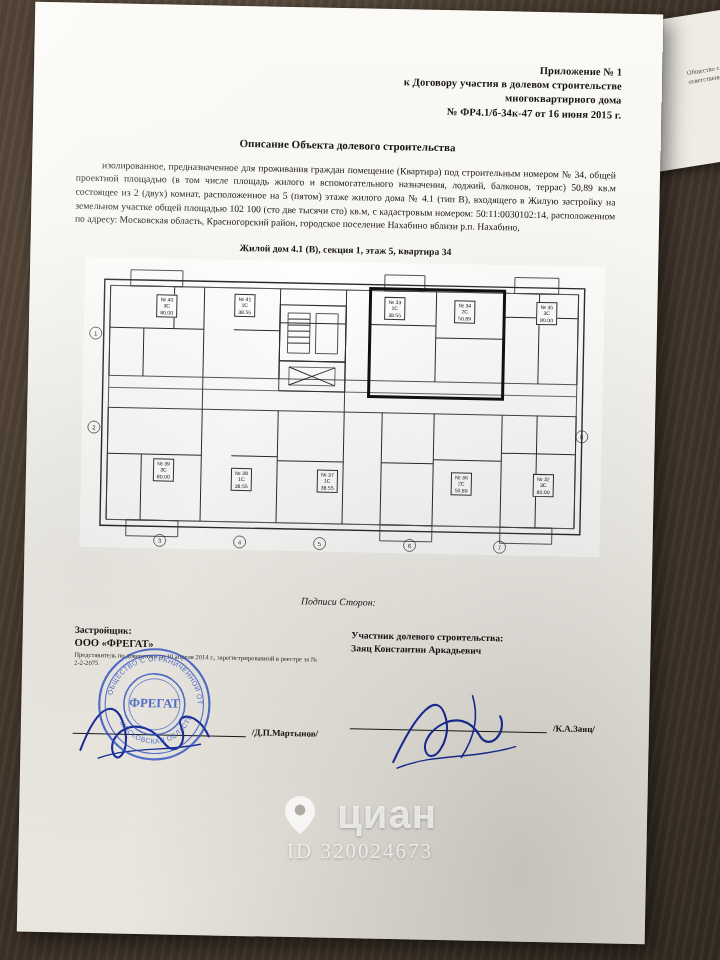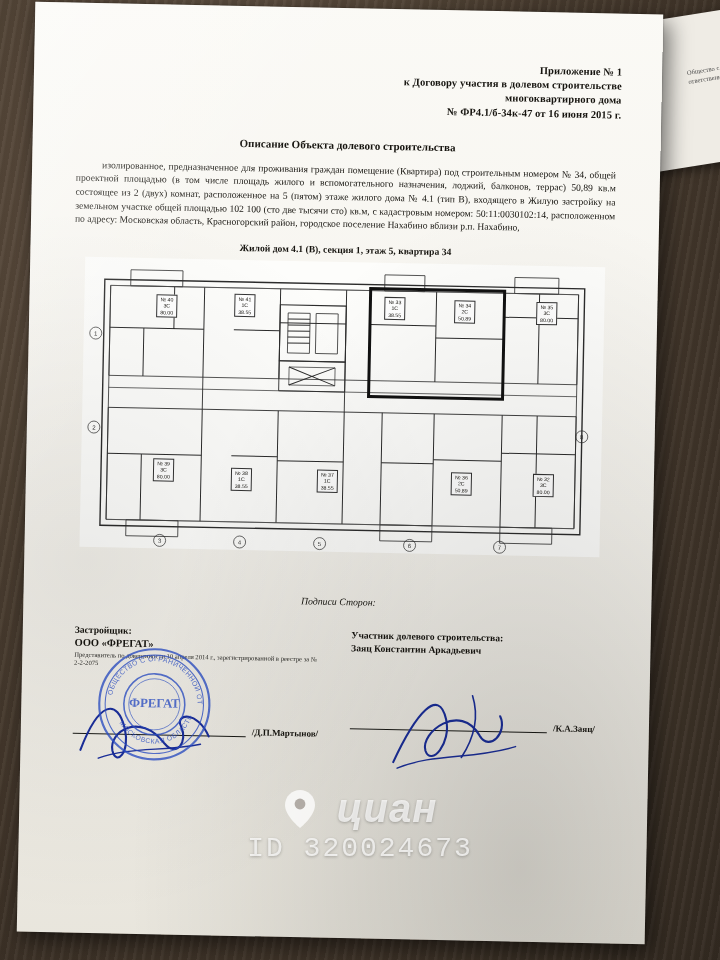--- a/index.html
+++ b/index.html
@@ -172,25 +172,24 @@
   .wm-brand {
     font-family: "Liberation Sans", sans-serif;
     font-size: 40px;
     font-weight: bold;
     letter-spacing: 1px;
     display: flex;
     align-items: center;
     justify-content: center;
     gap: 20px;
     text-shadow: 0 1px 3px rgba(0,0,0,0.25);
-    font-style: italic;
   }
   .wm-id {
-    font-family: Liberation Mono, monospace;
-    font-size: 28px;
+    font-family: Liberation Serif, serif;
+    font-size: 21px;
     letter-spacing: 2px;
     margin-top: 2px;
     text-shadow: 0 1px 3px rgba(0,0,0,0.25);
   }
   .wm-pin {
     width: 34px; height: 40px;
     display: inline-block;
   }
   
   .hl { fill: none; stroke: #111; stroke-width: 3; }

